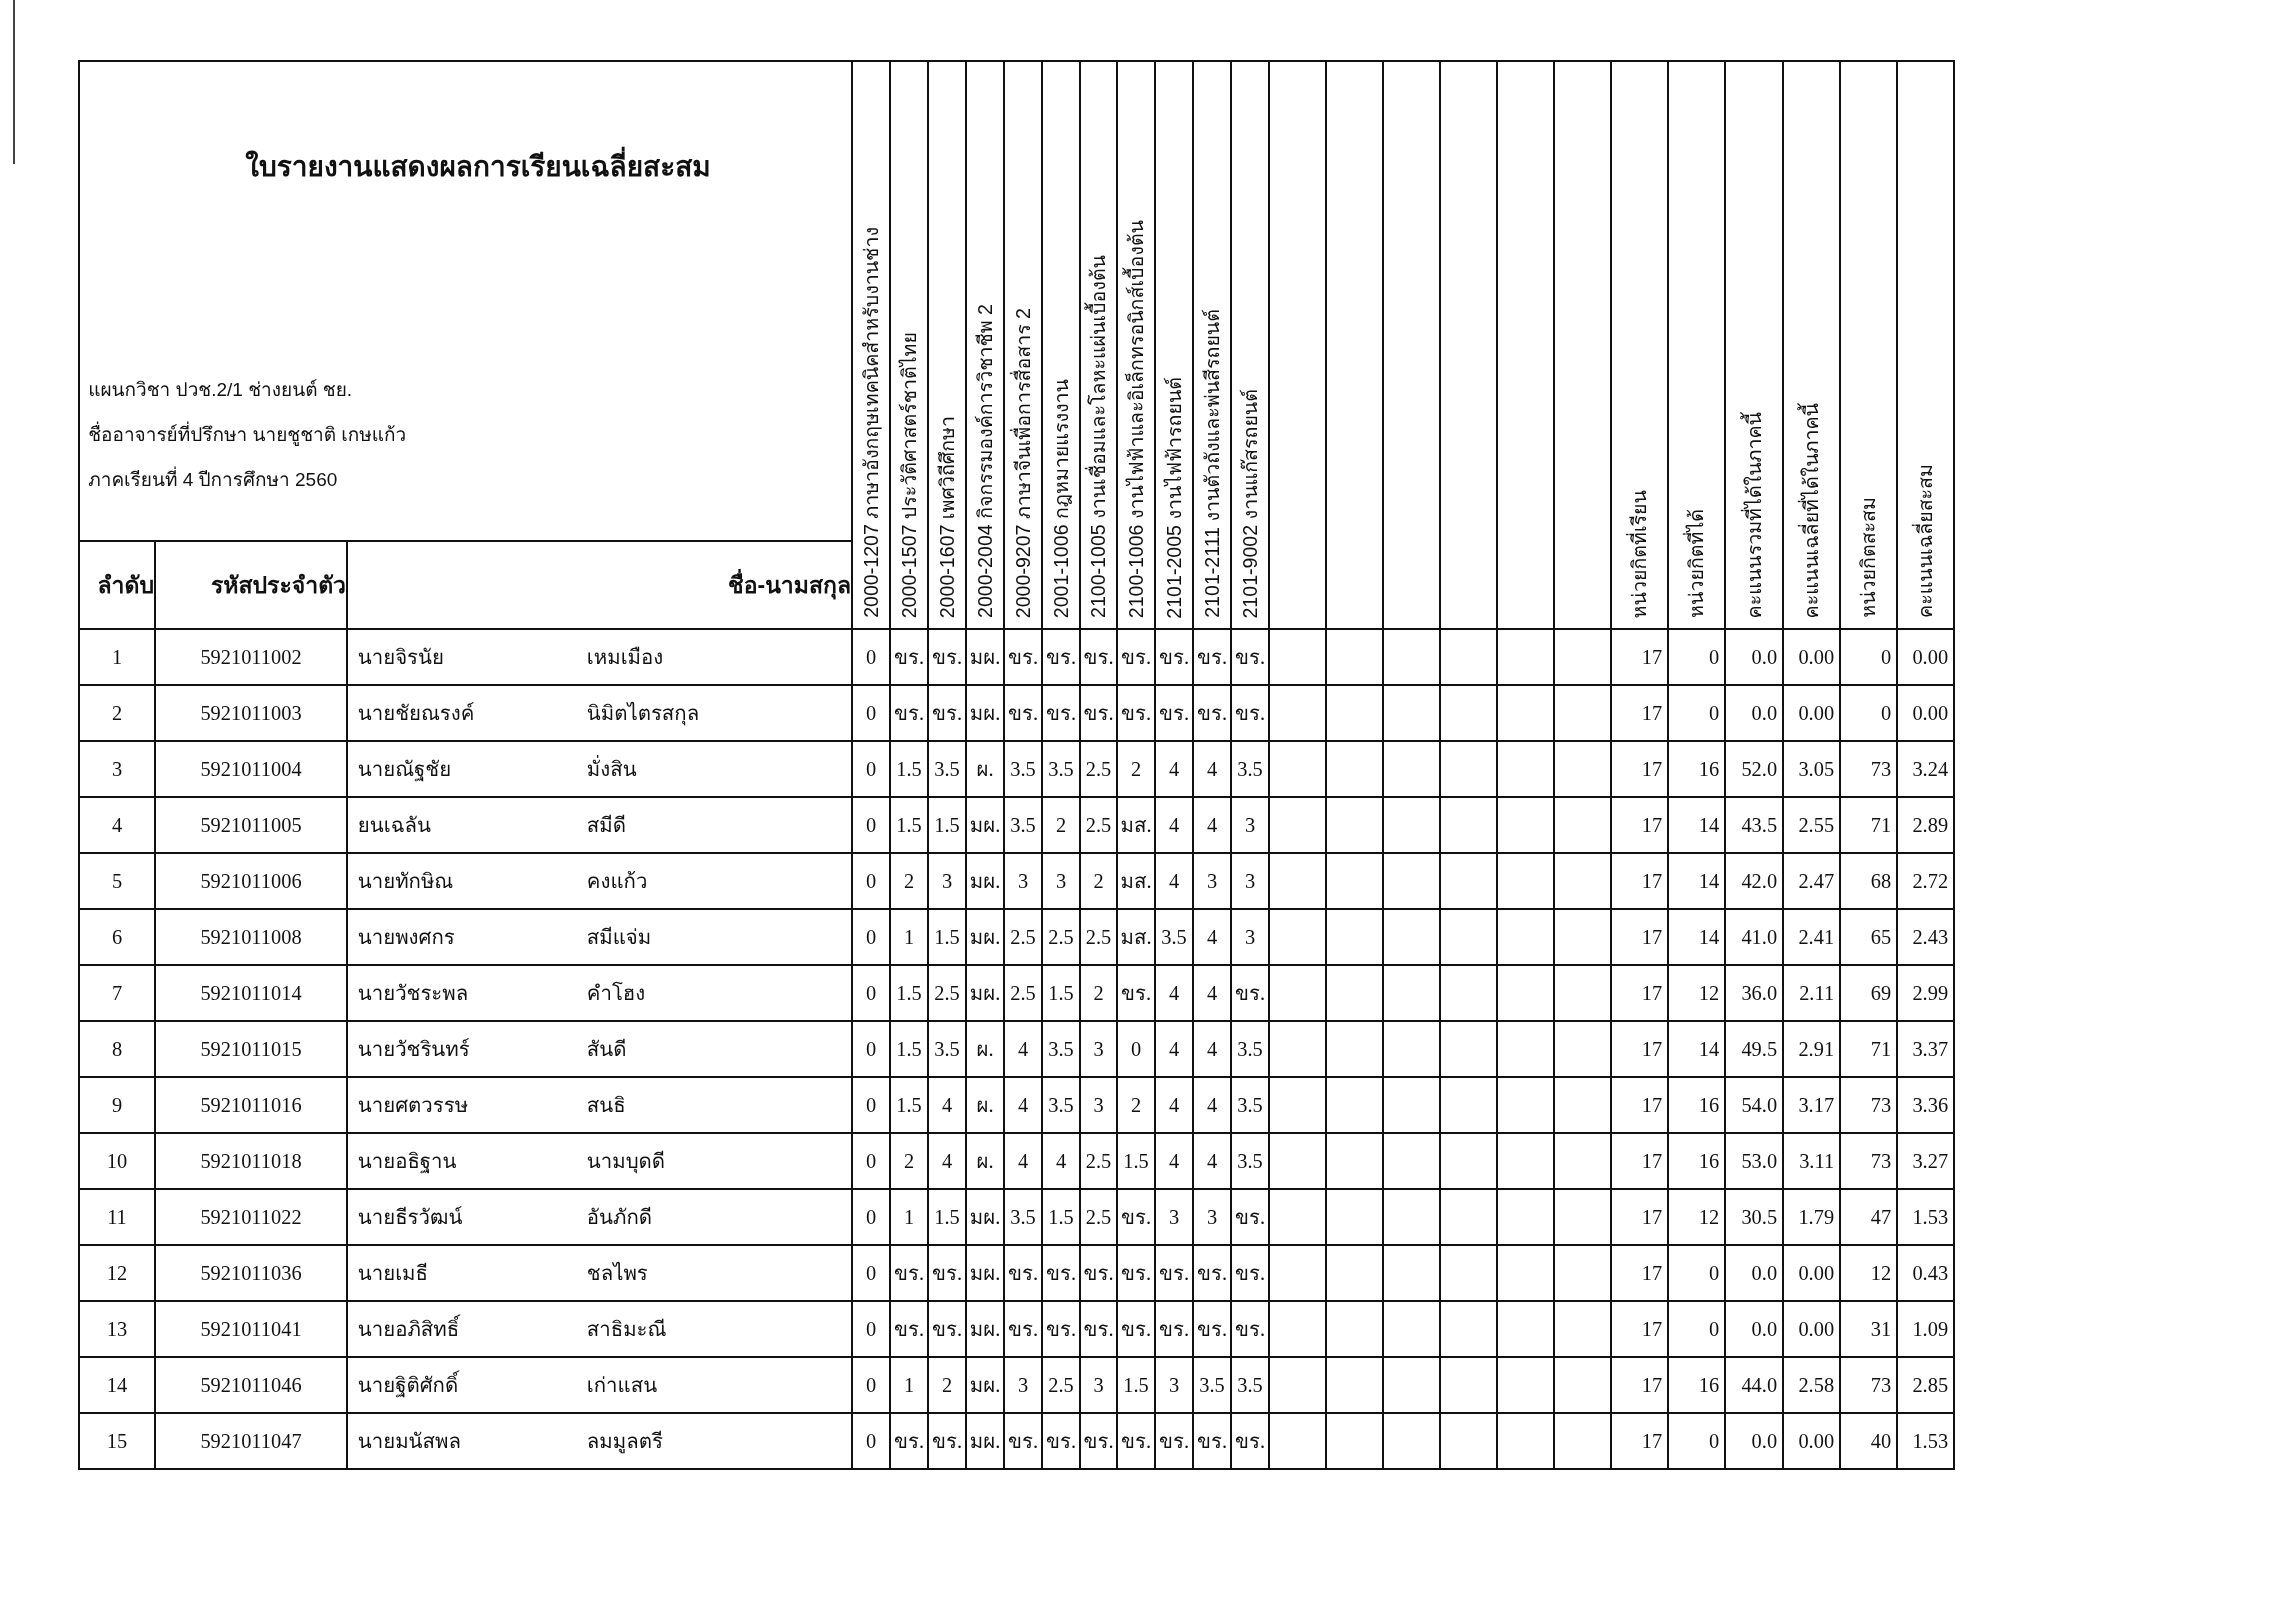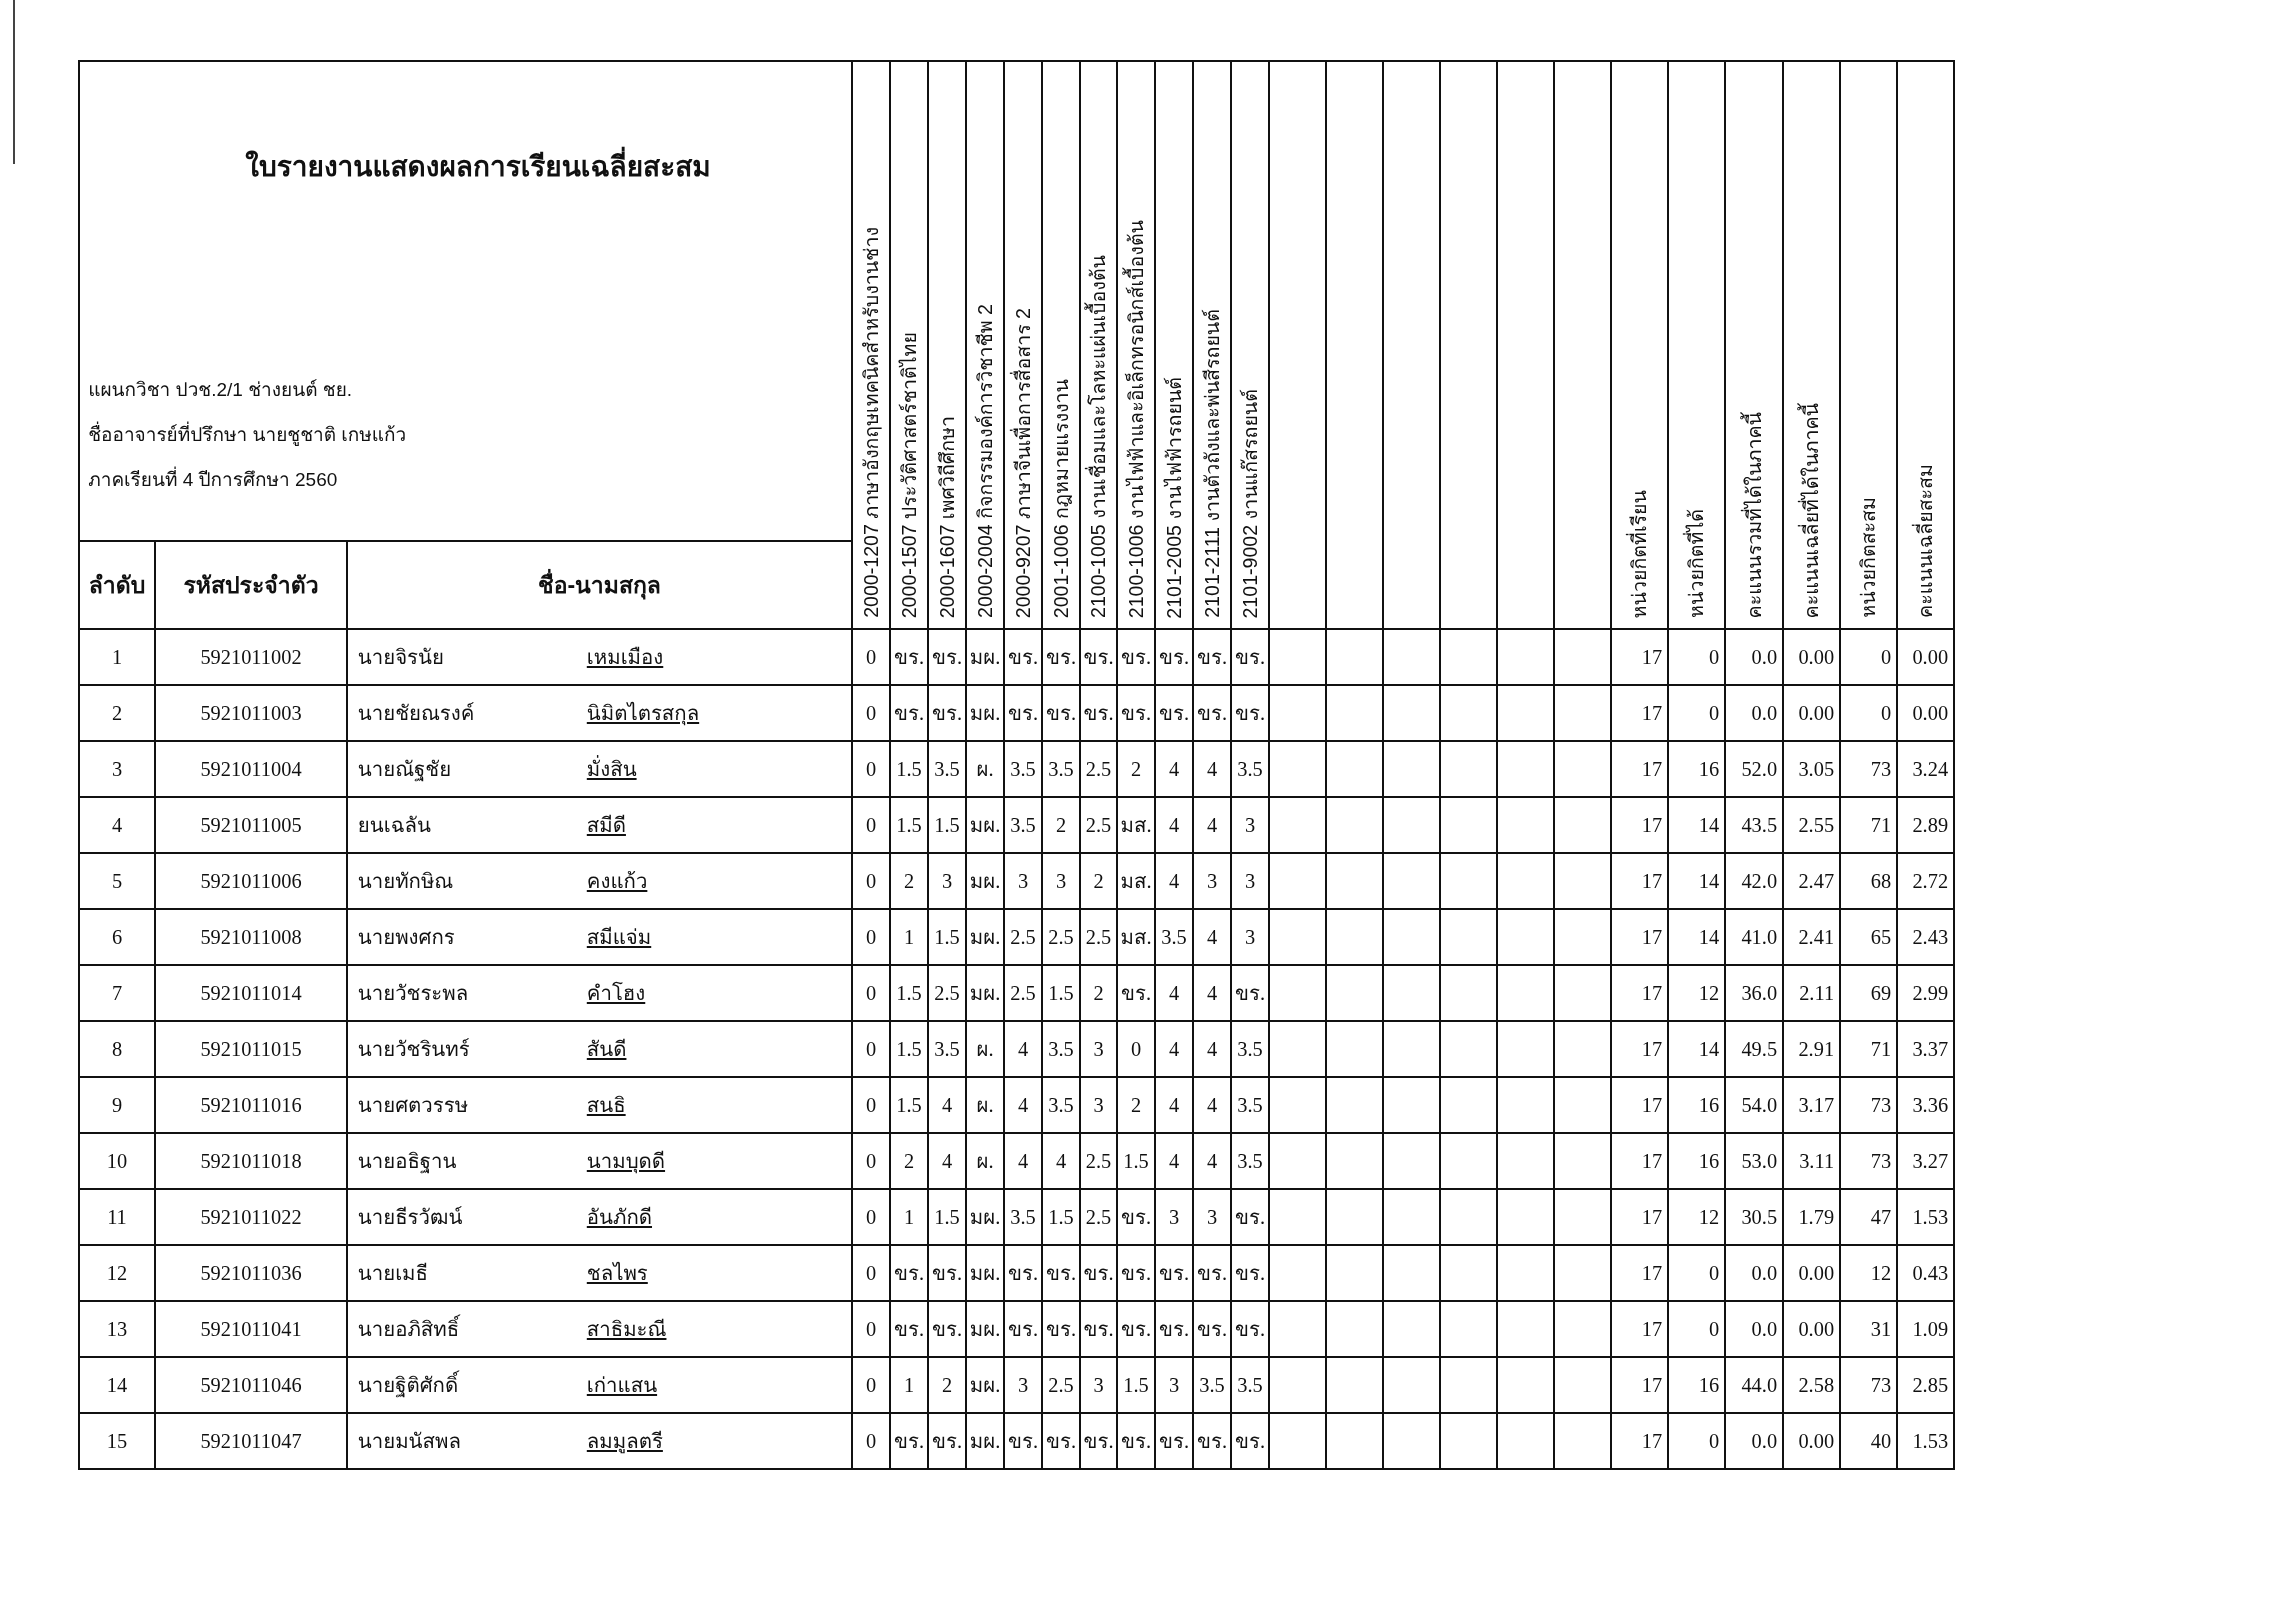--- a/index.html
+++ b/index.html
@@ -8,29 +8,29 @@
   .page-edge { position: absolute; left: 13px; top: 0; width: 1.6px; height: 164px; background: #444; }
   .report-table { position: absolute; left: 78px; top: 60px; border-collapse: collapse;
                   table-layout: fixed; }
   .report-table td, .report-table th { border: 2.5px solid #111; padding: 0; }
   .head-box { vertical-align: top; position: relative; height: 478px; }
   .doc-title { position: absolute; left: 0; right: 0; top: 82px; text-align: center;
                font-family: "Liberation Sans", "DejaVu Sans", sans-serif; font-weight: bold; font-size: 28px; padding-left: 25px; }
   .doc-meta { position: absolute; left: 8.2px; top: 305px; font-family: "Liberation Sans", "DejaVu Sans", sans-serif; font-size: 19px; line-height: 45px; }
   .doc-meta span { display: block; }
   .colhead-sm { font-family: "Liberation Sans", "DejaVu Sans", sans-serif; font-weight: bold; font-size: 23px;
-                text-align: center; height: 86px; }
+                text-align: right; height: 86px; }
   .vert { height: 563px; vertical-align: bottom; }
   .vert .vtext { writing-mode: vertical-rl; transform: rotate(180deg);
                  font-family: "Liberation Sans", "DejaVu Sans", sans-serif; font-size: 19.6px;
                  white-space: nowrap; margin: 0 auto 9.8px auto; display: block; line-height: 33px; }
   tbody td { height: 54px; font-size: 20.4px; }
   .c-no { text-align: center; }
   .c-id { text-align: center; border-radius: 28px; }
-  .c-name { padding-left: 9.8px !important; font-family: "Liberation Sans", "DejaVu Sans", sans-serif; text-decoration: underline; }
+  .c-name { padding-left: 9.8px !important; font-family: "Liberation Sans", "DejaVu Sans", sans-serif; }
   .c-name .first { display: inline-block; width: 229px; }
   .c-g { text-align: center; }
   .c-s { text-align: right; padding-right: 4.9px !important; }
 </style>
 </head>
 <body>
 
 <div class="page-edge"></div>
 
 <table class="report-table">

